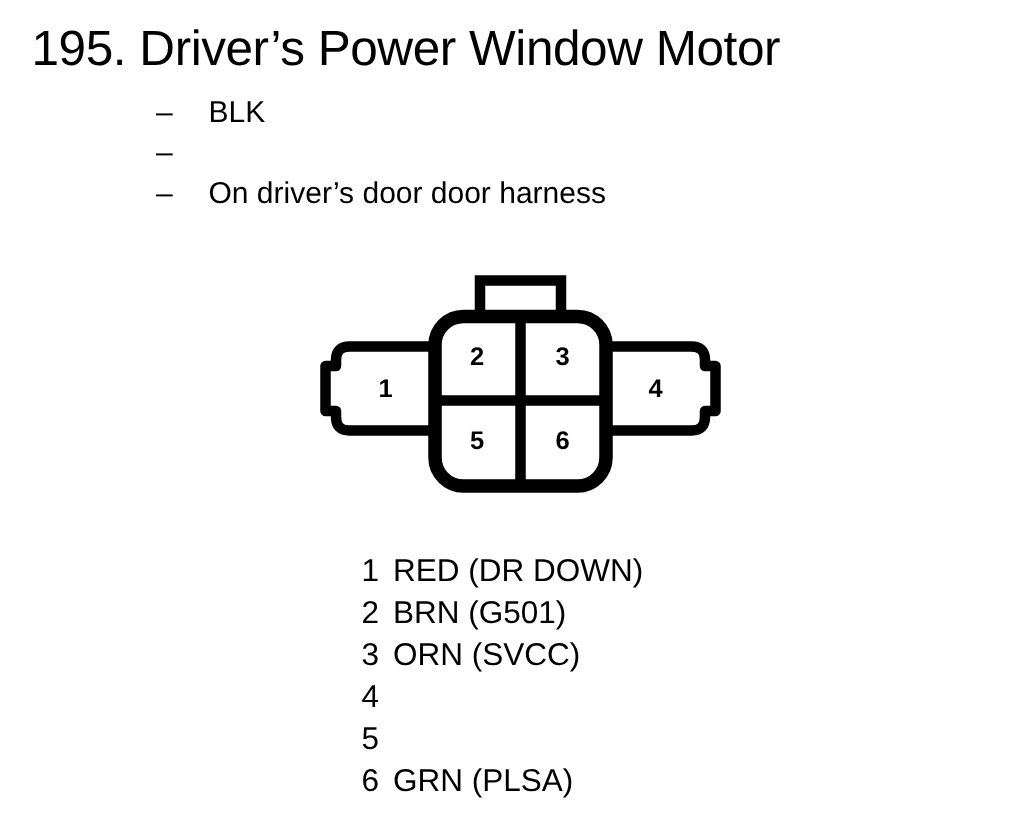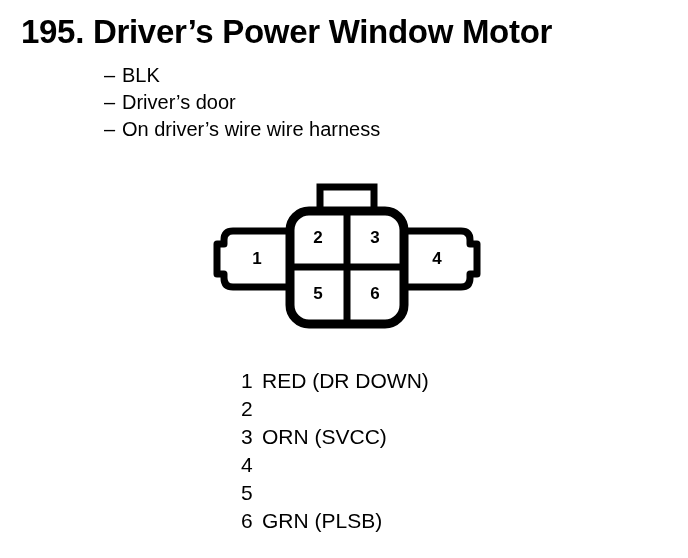--- a/index.html
+++ b/index.html
@@ -17,21 +17,21 @@
     color: #000000;
     -webkit-font-smoothing: none;
   }
 
   
   #page-title {
     position: absolute;
     left: 21px;
     top: 12px;
     font-size: 33px;
-    font-weight: bold;
+    font-weight: normal;
     letter-spacing: -0.3px;
     line-height: 40px;
     white-space: nowrap;
   }
 
   
   #descriptor-list {
     position: absolute;
     left: 104px;
     top: 62px;
@@ -41,21 +41,21 @@
     display: flex;
     align-items: baseline;
     font-size: 20px;
     line-height: 27px;
     white-space: nowrap;
   }
   .descriptor-dash {
     width: 18px;
     flex: 0 0 18px;
   }
-  .descriptor-text { flex: 0 1 auto; }
+  .descriptor-text { flex: 0 1 auto; margin-left: 17px; }
 
   
   #connector-diagram {
     position: absolute;
     left: 212px;
     top: 182px;
     width: 270px;
     height: 150px;
   }
   #connector-diagram svg { display: block; }
@@ -95,26 +95,25 @@
 
 <div id="descriptor-list">
 
   <div class="descriptor-row">
     <span class="descriptor-dash">–</span>
     <span class="descriptor-text">BLK</span>
   </div>
 
   <div class="descriptor-row">
     <span class="descriptor-dash">–</span>
-    <span class="descriptor-text">Driver’s door</span>
   </div>
 
   <div class="descriptor-row">
     <span class="descriptor-dash">–</span>
-    <span class="descriptor-text">On driver’s wire wire harness</span>
+    <span class="descriptor-text">On driver’s door door harness</span>
   </div>
 
 </div>
 
 <div id="connector-diagram">
   <svg width="270" height="150" viewBox="0 0 270 150" xmlns="http://www.w3.org/2000/svg">
 
     <g>
       <path d="M 12 62
                L 12 58
@@ -168,33 +167,34 @@
 
 <div id="pin-legend">
 
   <div class="legend-row">
     <span class="legend-num">1</span>
     <span class="legend-desc">RED (DR DOWN)</span>
   </div>
 
   <div class="legend-row">
     <span class="legend-num">2</span>
+    <span class="legend-desc">BRN (G501)</span>
   </div>
 
   <div class="legend-row">
     <span class="legend-num">3</span>
     <span class="legend-desc">ORN (SVCC)</span>
   </div>
 
   <div class="legend-row">
     <span class="legend-num">4</span>
   </div>
 
   <div class="legend-row">
     <span class="legend-num">5</span>
   </div>
 
   <div class="legend-row">
     <span class="legend-num">6</span>
-    <span class="legend-desc">GRN (PLSB)</span>
+    <span class="legend-desc">GRN (PLSA)</span>
   </div>
 
 </div>
 
 </body></html>

